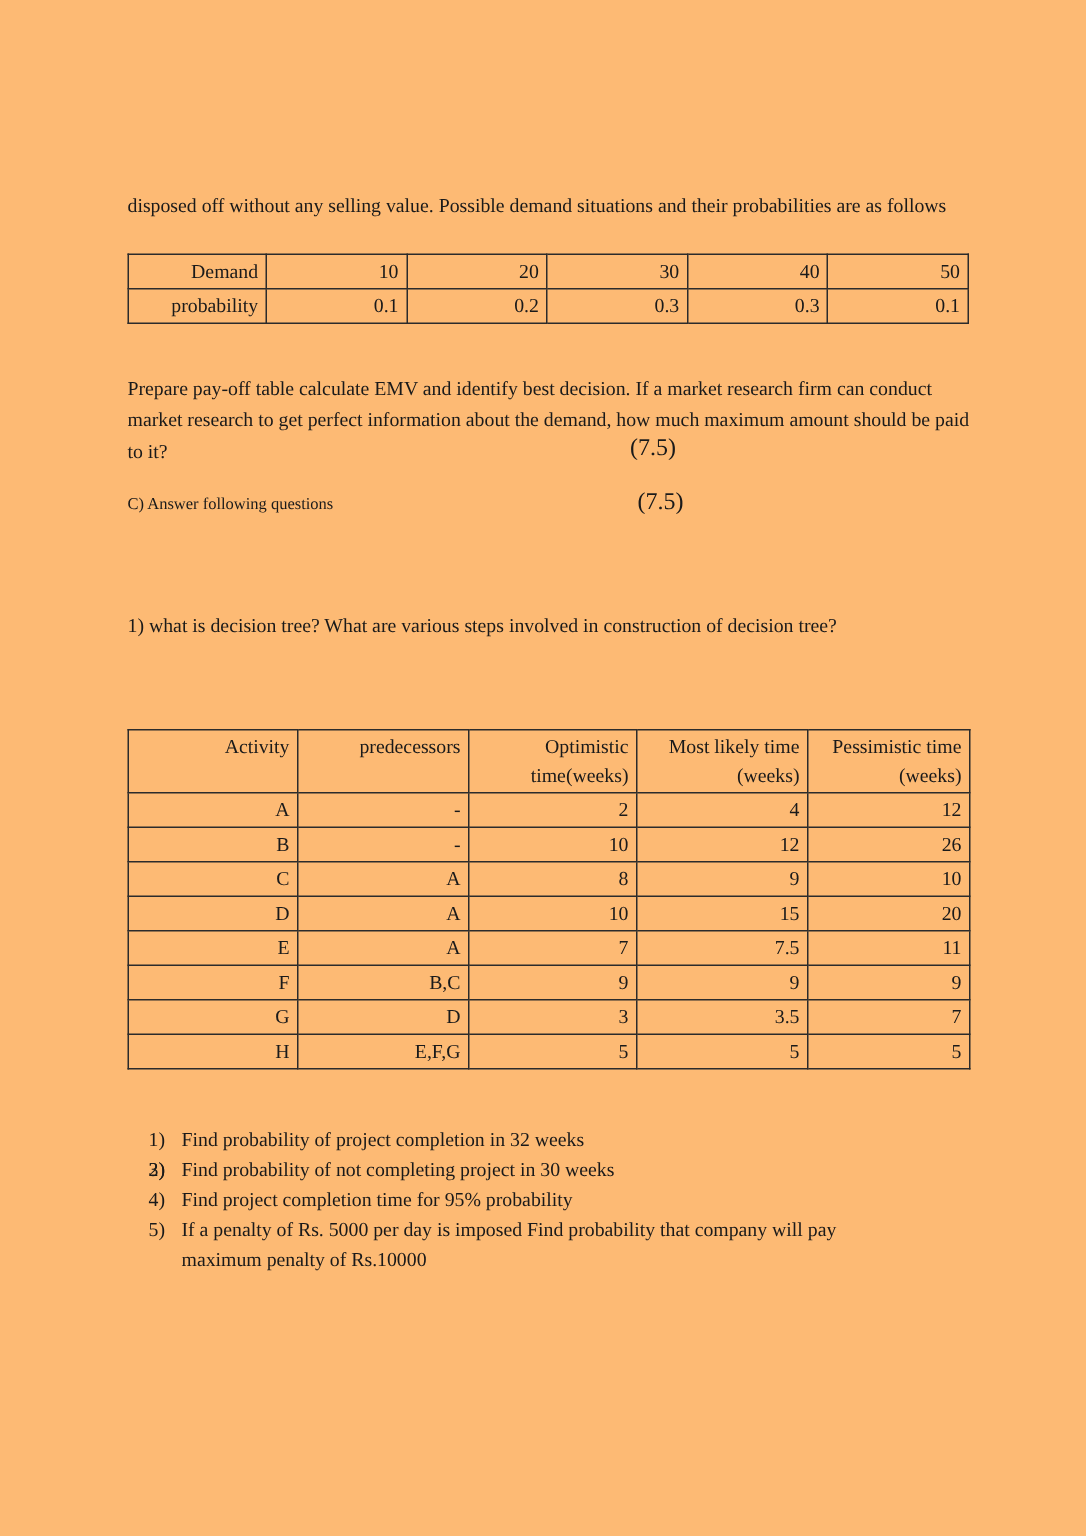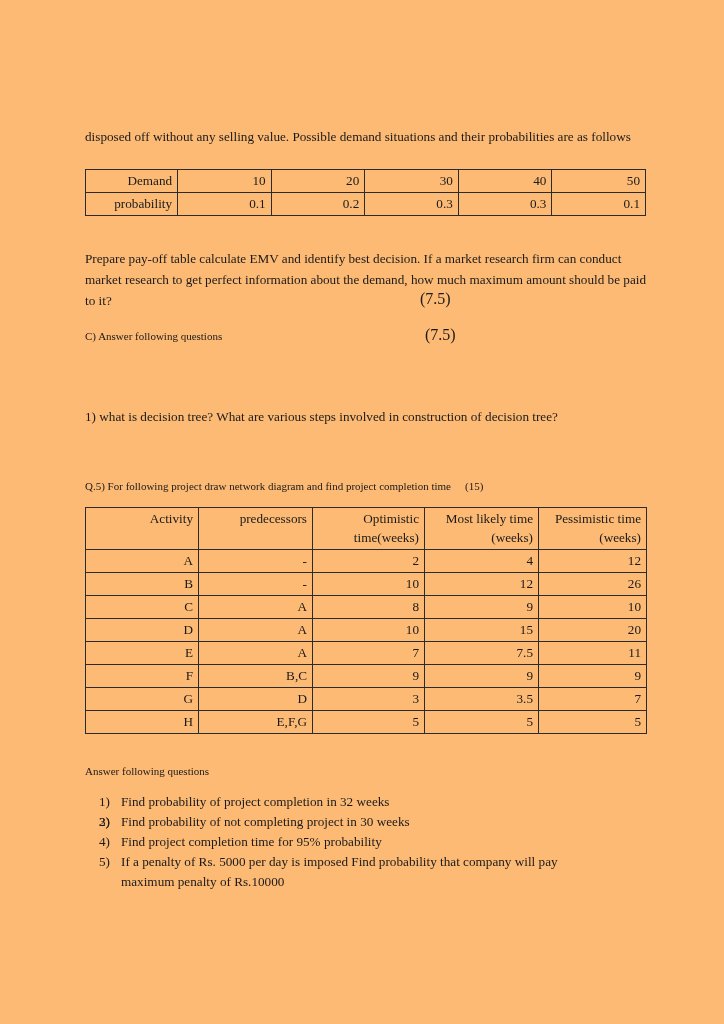--- a/index.html
+++ b/index.html
@@ -168,23 +168,20 @@
     </div>
 
     <div class="block-gap-sm"></div>
 
     <ul class="qlist">
       <li>1)  what is decision tree? What are various steps involved in construction of decision tree?</li>
     </ul>
 
     <div style="height:40px"></div>
 
-    <div class="heading-line">
-      <span>Q.5)  For following project draw network diagram and find project completion time</span><span style="display:inline-block;width:14px"></span><span>(15)</span>
-    </div>
 
     <div style="height:10px"></div>
 
     <table id="activity-table">
       <colgroup>
         <col class="a0">
           <col class="a1">
           <col class="a2">
           <col class="a3">
           <col class="a4">
@@ -253,21 +250,20 @@
           <td>E,F,G</td>
           <td>5</td>
           <td>5</td>
           <td>5</td>
         </tr>
       </tbody>
     </table>
 
     <div style="height:27px"></div>
 
-    <div class="heading-line">Answer following questions</div>
 
     <div style="height:10px"></div>
 
     <ul class="olist">
       <li>
         <span class="num">1)</span>
         <span>Find probability of project completion in 32 weeks</span>
       </li>
       <li>
         <span class="num">2)</span>

